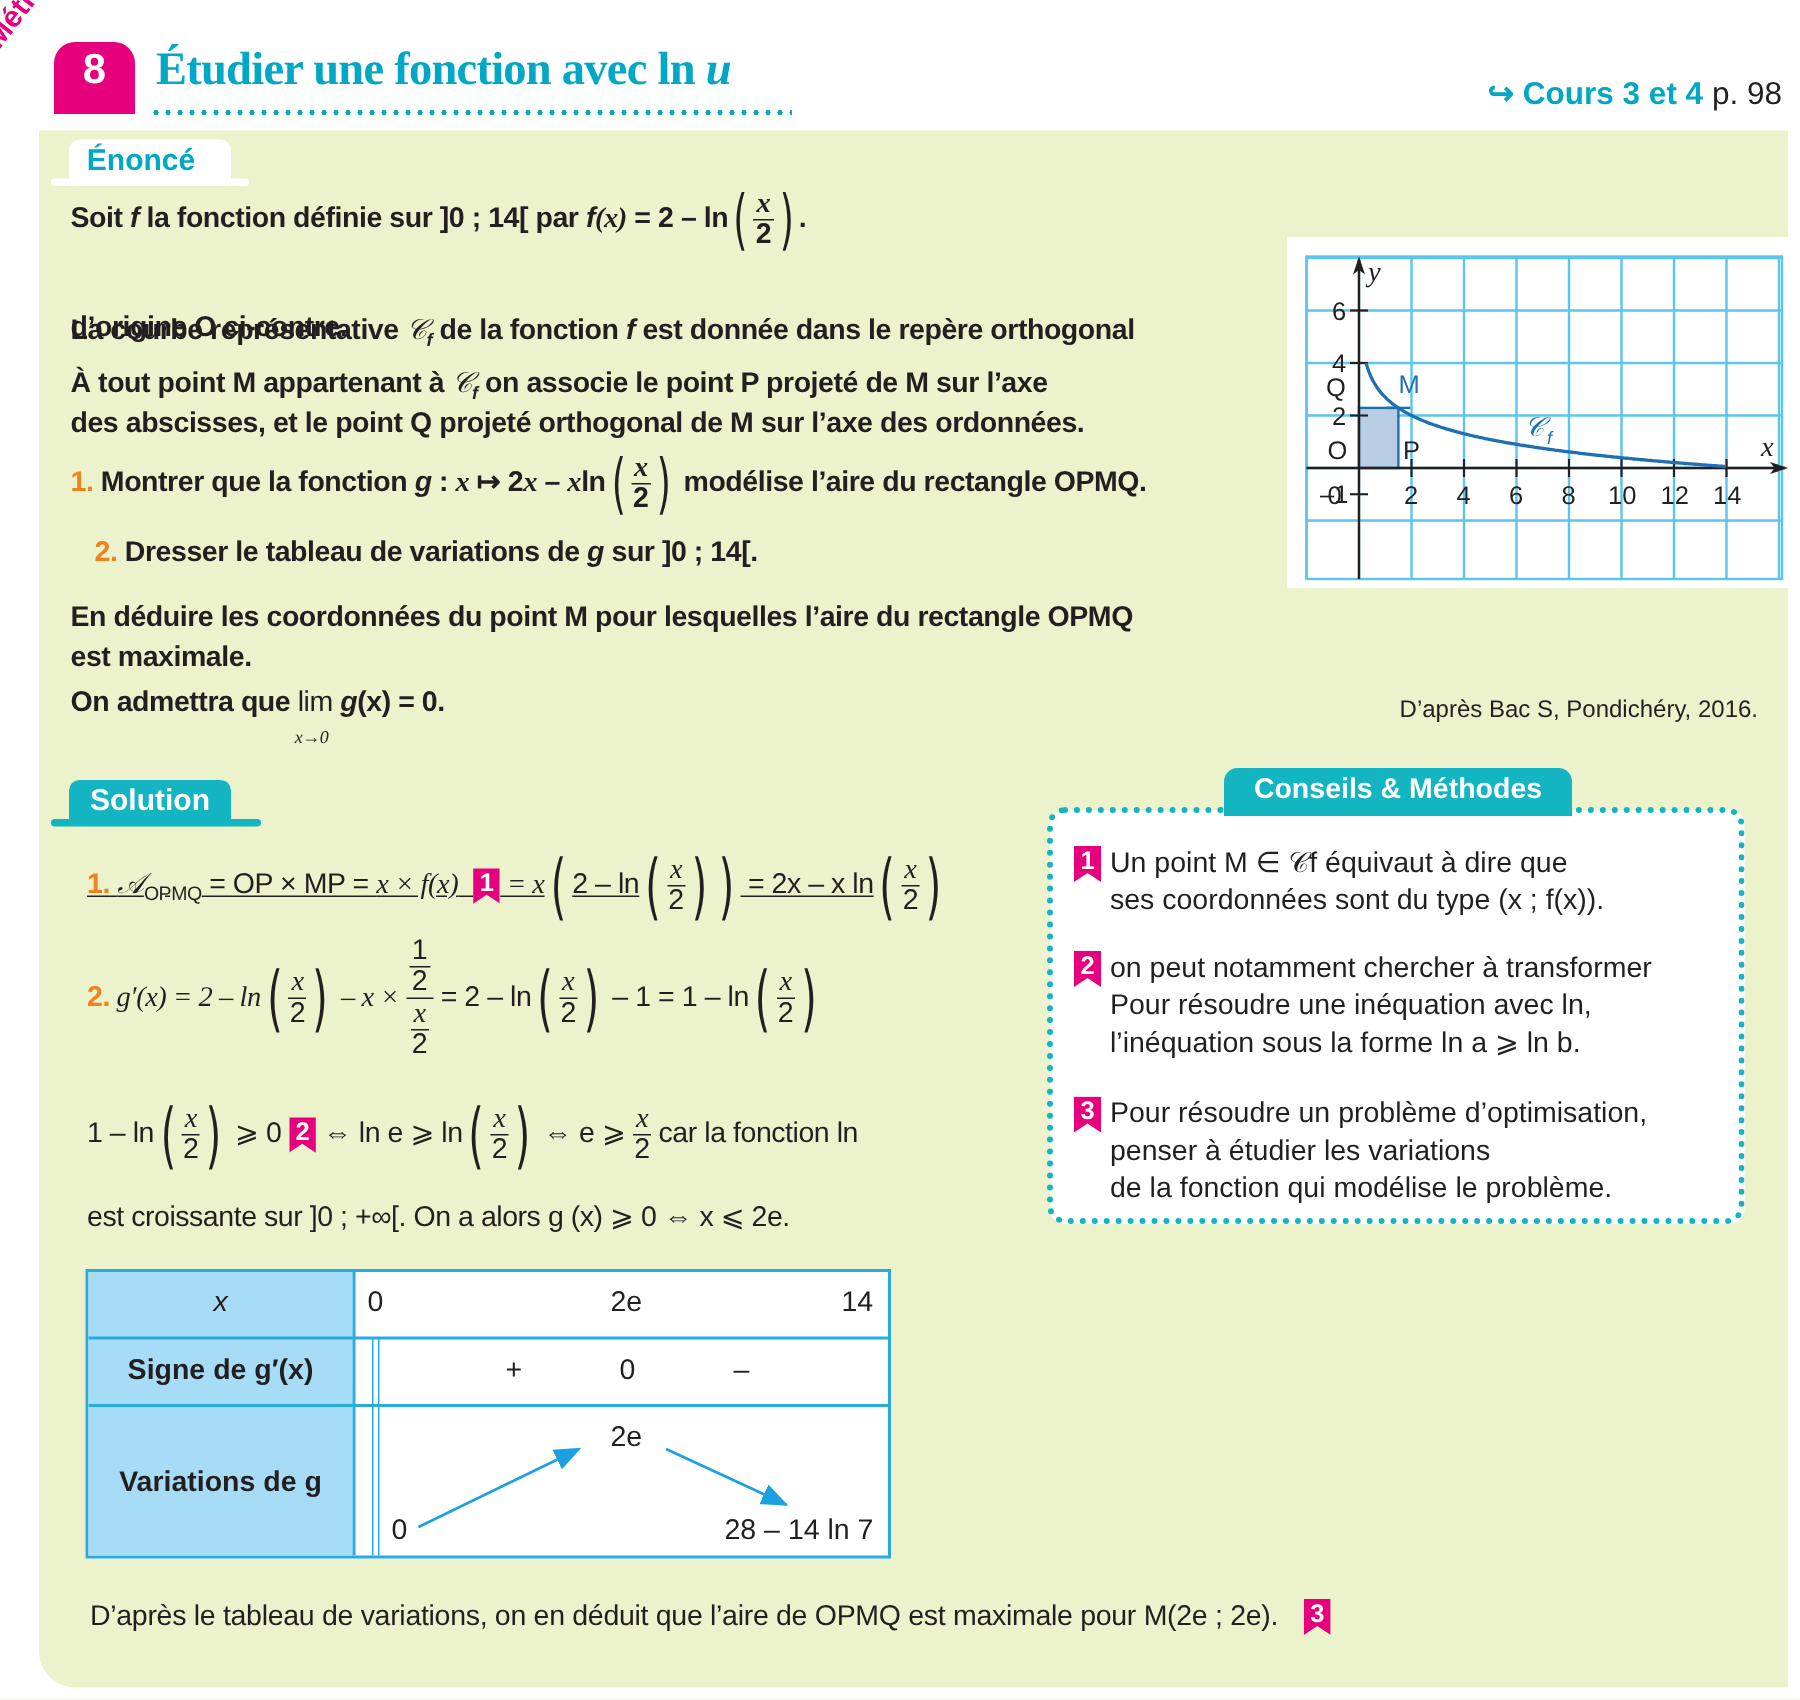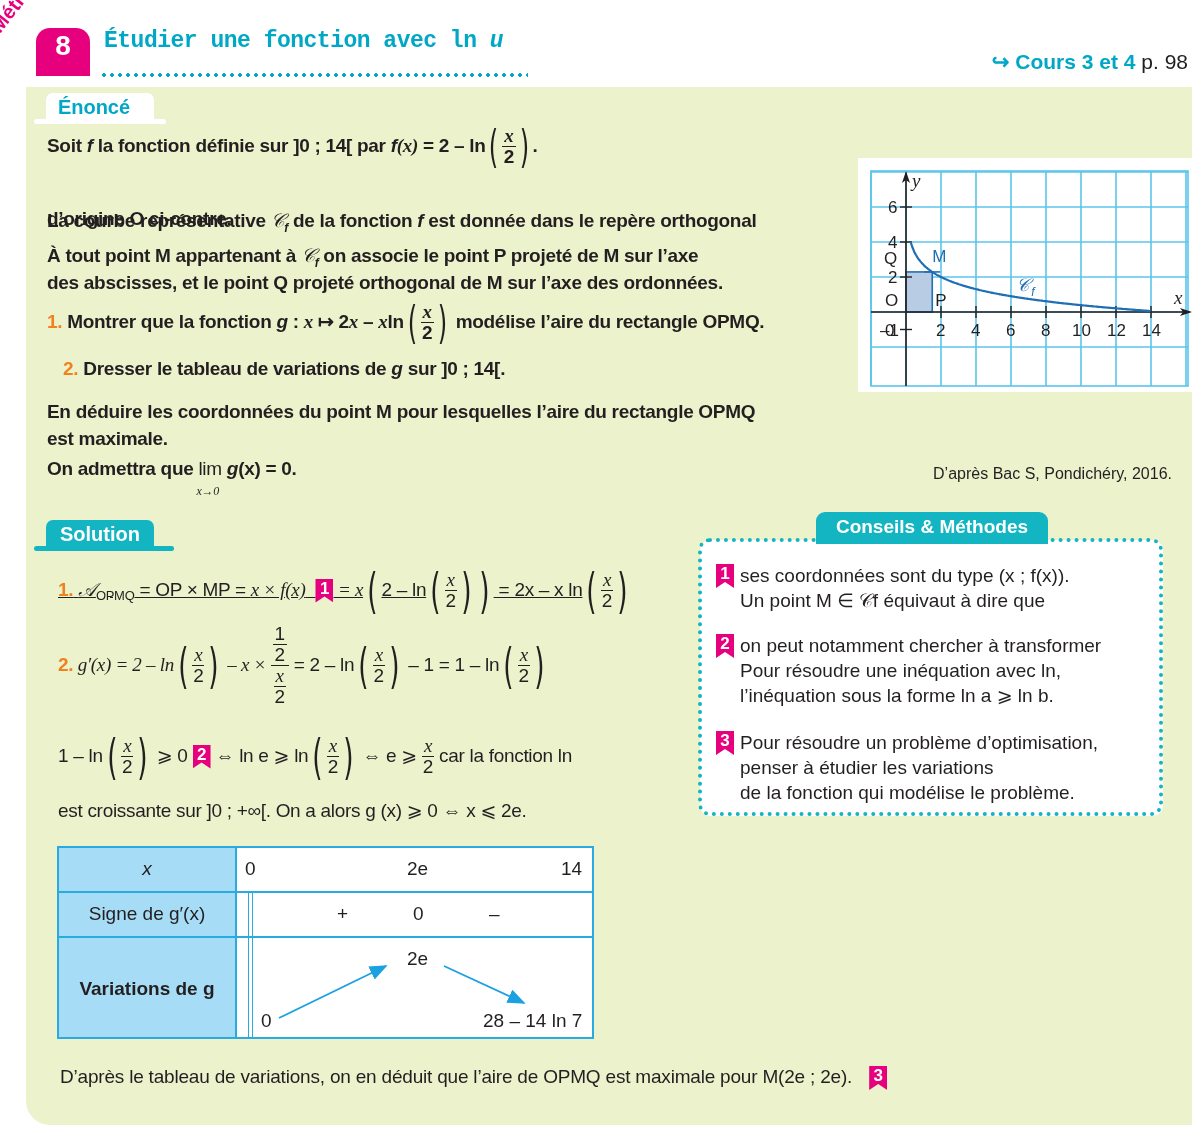--- a/index.html
+++ b/index.html
@@ -6,21 +6,21 @@
   body { width:1200px; height:1133px; background:#ffffff; position:relative; overflow:hidden;
          font-family:"DejaVu Sans", sans-serif; color:#231f20; }
   .abs { position:absolute; }
   .serif { font-family:"Liberation Serif","DejaVu Serif", serif; }
   .mi { font-family:"Liberation Serif", serif; font-style:italic; }
 
   
   .methode-tab { left:36px; top:28px; width:54px; height:48px; background:#e6007e; border-radius:14px 14px 0 0; }
   .methode-num { left:36px; top:30px; width:54px; text-align:center; color:#fff; font-weight:bold; font-size:28px; font-family:"Liberation Sans", sans-serif; }
   .methode-word { left:4px; top:14px; color:#e6007e; font-weight:bold; font-size:20px; font-family:"Liberation Sans", sans-serif; transform:rotate(-52deg); transform-origin:left bottom; }
-  .title { left:104px; top:28px; color:#00a8c6; font-size:23px; font-weight:bold; font-family:Liberation Mono, monospace; letter-spacing:-0.5px; }
+  .title { left:104px; top:28px; color:#00a8c6; font-size:31px; font-weight:bold; font-family:Liberation Serif, serif; letter-spacing:-0.5px; }
   .title .u { font-style:italic; }
   .title-dots { left:100px; top:72px; width:428px; height:6px;
     background-image: radial-gradient(circle, #00a8c6 1.6px, transparent 1.8px); background-size:8px 6px; }
   .cours { right:12px; top:50px; font-size:21px; font-family:"Liberation Sans", sans-serif; }
   .cours .arrow { color:#00a8c6; font-weight:bold; }
   .cours .link { color:#00a8c6; font-weight:bold; }
 
   
   .panel { left:26px; top:87px; width:1166px; height:1038px; background:#ecf2cc; border-radius:0 0 0 24px; }
 
@@ -206,22 +206,22 @@
 
 <div class="abs sol" style="top:799px;">est croissante sur ]0 ; +∞[. On a alors g (x) ⩾ 0 ⇔ x ⩽ 2e.</div>
 
 <div class="abs conseils-box"></div>
 <div class="abs conseils-dots"></div>
 <div class="abs conseils-tab"></div>
 <div class="abs conseils-label">Conseils &amp; Méthodes</div>
 
 <div class="abs tip" style="top:563px;">
   <span class="bookmark">1</span>
+  <span class="t">Un point M ∈ 𝒞f équivaut à dire que</span>
   <span class="t">ses coordonnées sont du type (x ; f(x)).</span>
-  <span class="t">Un point M ∈ 𝒞f équivaut à dire que</span>
 </div>
 <div class="abs tip" style="top:633px;">
   <span class="bookmark">2</span>
   <span class="t">on peut notamment chercher à transformer</span>
   <span class="t">Pour résoudre une inéquation avec ln,</span>
   <span class="t">l’inéquation sous la forme ln a ⩾ ln b.</span>
 </div>
 <div class="abs tip" style="top:730px;">
   <span class="bookmark">3</span>
   <span class="t">Pour résoudre un problème d’optimisation,</span>
@@ -231,21 +231,21 @@
 
 <div class="abs vtable">
   <div class="abs vt-head" style="left:0;top:0;width:176px;height:189px;"></div>
   <div class="vline" style="left:176px;top:0;height:189px;"></div>
   <div class="hline" style="left:0;top:43px;width:533px;"></div>
   <div class="hline" style="left:0;top:88px;width:533px;"></div>
   <div class="vline" style="left:189px;top:44px;height:145px;width:1px;"></div>
   <div class="vline" style="left:193px;top:44px;height:145px;width:1px;"></div>
 
   <div class="vcell mi" style="left:0;top:10px;width:176px;text-align:center;">x</div>
-  <div class="vcell" style="left:0;top:55px;width:176px;text-align:center;font-weight:normal;">Signe de g′(x)</div>
+  <div class="vcell" style="left:0;top:55px;width:176px;text-align:center;font-weight:bold;">Signe de g′(x)</div>
   <div class="vcell" style="left:0;top:130px;width:176px;text-align:center;font-weight:bold;">Variations de g</div>
 
   <div class="vcell" style="left:186px;top:10px;">0</div>
   <div class="vcell" style="left:348px;top:10px;">2e</div>
   <div class="vcell" style="left:502px;top:10px;">14</div>
 
   <div class="vcell" style="left:278px;top:55px;">+</div>
   <div class="vcell" style="left:354px;top:55px;">0</div>
   <div class="vcell" style="left:430px;top:55px;">–</div>
 

